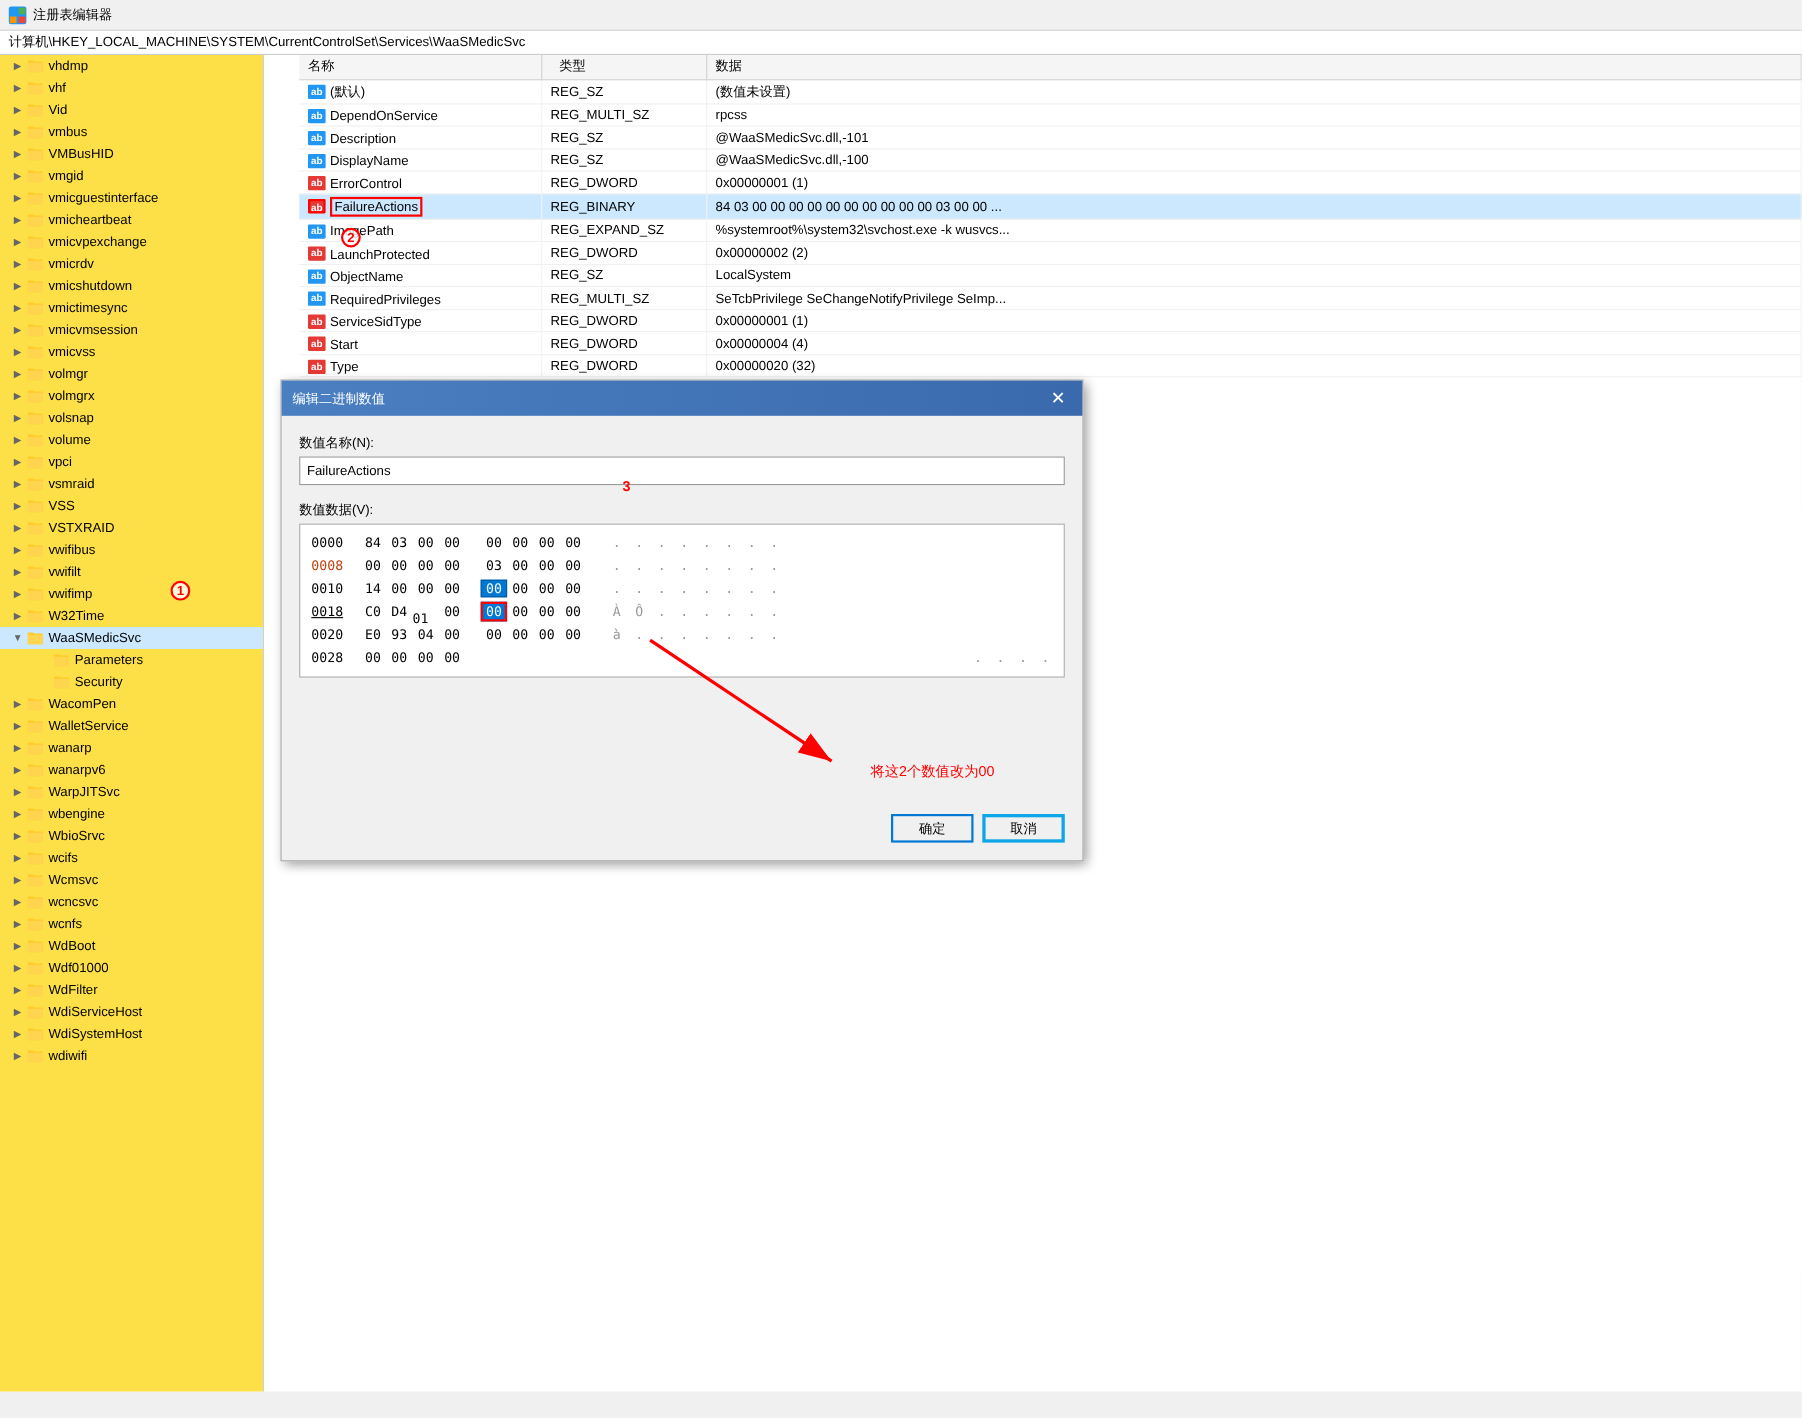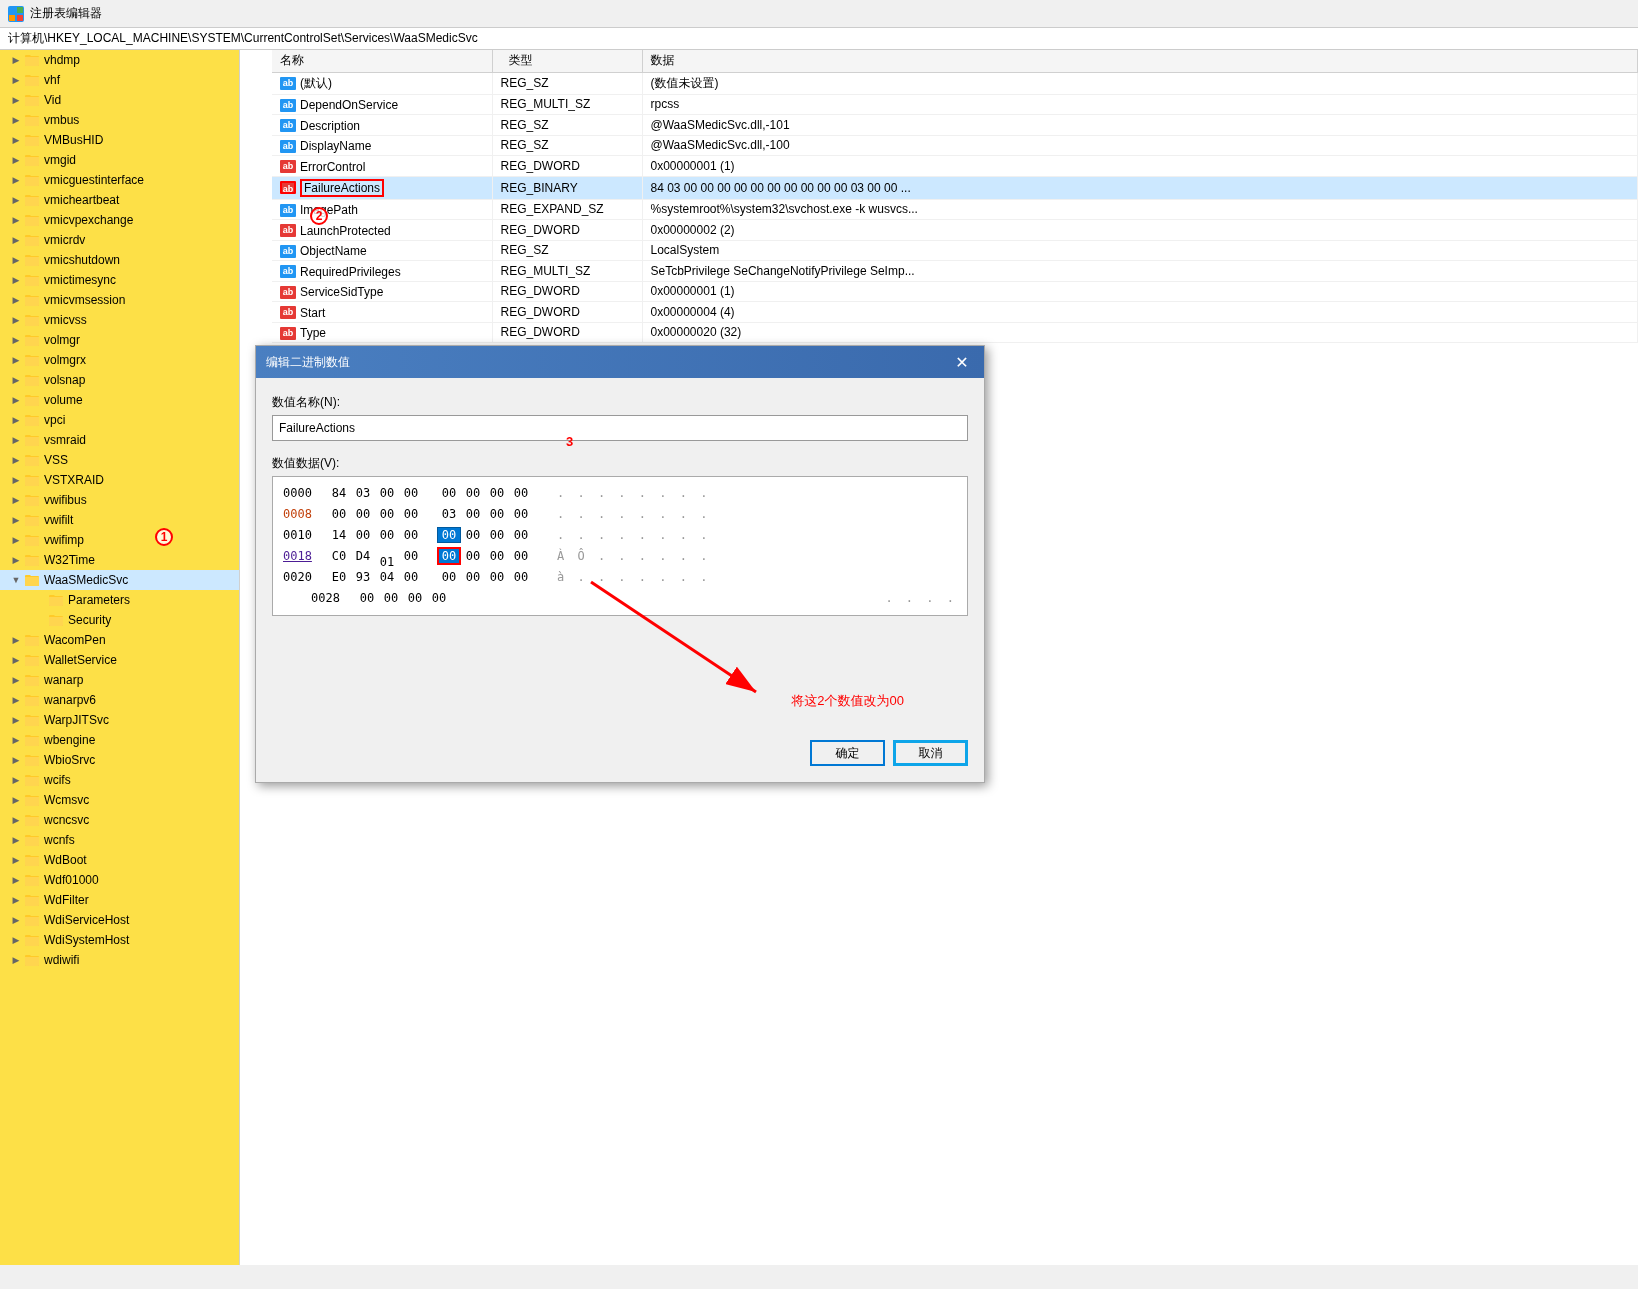--- a/index.html
+++ b/index.html
@@ -909,24 +909,24 @@
 
           <span style="width:24px; text-align:center; background:#0078d4; color:white; border:1px solid #005a9e;">00</span>
           <span style="width:24px; text-align:center;">00</span>
           <span style="width:24px; text-align:center;">00</span>
           <span style="width:24px; text-align:center;">00</span>
           <span style="width:24px;"></span>
           <span style="color:#999; letter-spacing:3px;">. . . . . . . .</span>
         </div>
 
         <div style="display:flex; align-items:center; height:20px; margin-bottom:1px;">
-          <span style="width:44px; color:#4c1d95;text-decoration:underline;">0018</span>
+          <span style="width:44px; color:#000000;text-decoration:underline;">0018</span>
           <span style="width:24px; text-align:center;">C0</span>
           <span style="width:24px; text-align:center;">D4</span>
-          <span style="width:24px; text-align:center;margin-top:12px;">01</span>
+          <span style="width:24px; text-align:left;margin-top:12px;">01</span>
           <span style="width:24px; text-align:center;">00</span>
           <span style="width:14px;"></span>
 
           <span style="width:24px; text-align:center; background:#0078d4; color:white; border:2px solid red;">00</span>
           <span style="width:24px; text-align:center;">00</span>
           <span style="width:24px; text-align:center;">00</span>
           <span style="width:24px; text-align:center;">00</span>
           <span style="width:24px;"></span>
           <span style="color:#999; letter-spacing:3px;">À Ô . . . . . .</span>
         </div>
@@ -940,21 +940,21 @@
           <span style="width:14px;"></span>
           <span style="width:24px; text-align:center;">00</span>
           <span style="width:24px; text-align:center;">00</span>
           <span style="width:24px; text-align:center;">00</span>
           <span style="width:24px; text-align:center;">00</span>
           <span style="width:24px;"></span>
           <span style="color:#999; letter-spacing:3px;">à . . . . . . .</span>
         </div>
 
         <div style="display:flex; align-items:center; height:20px; margin-bottom:1px;">
-          <span style="width:44px; color:#000;margin-left:28px;">0028</span>
+          <span style="width:44px; color:#000;">0028</span>
           <span style="width:24px; text-align:center;">00</span>
           <span style="width:24px; text-align:center;">00</span>
           <span style="width:24px; text-align:center;">00</span>
           <span style="width:24px; text-align:center;">00</span>
           <span style="flex:1;"></span>
           <span style="color:#999; letter-spacing:3px;">. . . .</span>
         </div>
 
       </div>
 

